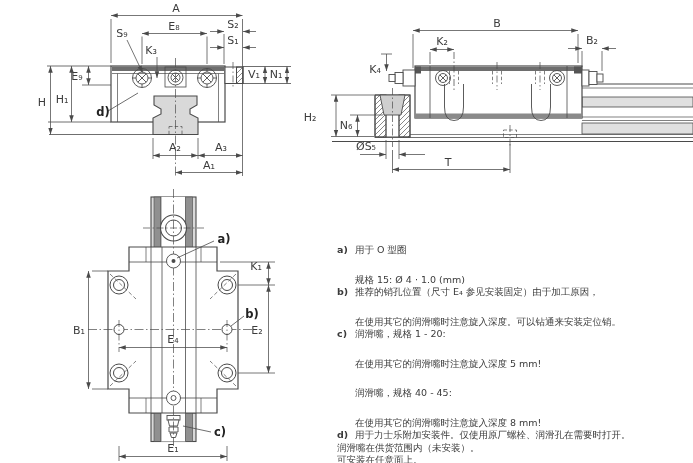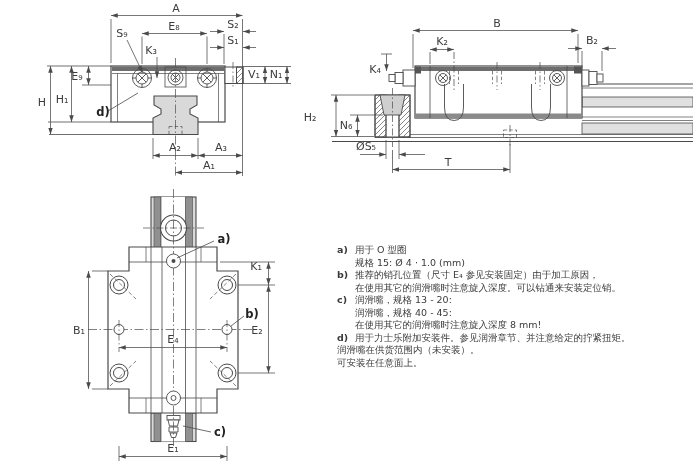--- a/index.html
+++ b/index.html
@@ -4,21 +4,21 @@
 <style>
   html,body{margin:0;padding:0;background:#fff;}
   #stage{position:relative;width:693px;height:463px;background:#fff;overflow:hidden;
          font-family:"DejaVu Sans",sans-serif;}
   svg text{font-family:"DejaVu Sans",sans-serif;font-size:11px;fill:#3c3c3c;}
   svg text.callout{font-weight:bold;font-size:11.5px;fill:#222;}
   .notes{position:absolute;left:337px;top:244px;width:352px;font-size:9.5px;
          line-height:12.5px;color:#3a3a3a;}
   .note{position:relative;padding-left:18px;}
   .nlabel{position:absolute;left:0;top:0;font-weight:bold;}
-  .cont{padding-left:18px;}
+  .cont{padding-left:18px;margin-top:17px;}
   .footer{margin-top:0;}
 </style>
 </head>
 <body>
 
 <div id="stage">
 
 <svg width="693" height="463" viewBox="0 0 693 463">
 <defs>
   <marker id="ae" markerWidth="10" markerHeight="7" refX="9" refY="3" orient="auto">
@@ -415,28 +415,29 @@
   <div class="cont">规格 15: Ø 4 · 1.0 (mm)</div>
 
   <div class="note">
     <span class="nlabel">b)</span>
     <span>推荐的销孔位置（尺寸 E₄ 参见安装固定）由于加工原因，</span>
   </div>
   <div class="cont">在使用其它的润滑嘴时注意旋入深度。可以钻通来安装定位销。</div>
 
   <div class="note">
     <span class="nlabel">c)</span>
-    <span>润滑嘴，规格 13 - 20:</span>
+    <span>润滑嘴，规格 1 - 20:</span>
   </div>
+  <div class="cont">在使用其它的润滑嘴时注意旋入深度 5 mm!</div>
   <div class="cont">润滑嘴，规格 40 - 45:</div>
   <div class="cont">在使用其它的润滑嘴时注意旋入深度 8 mm!</div>
 
   <div class="note">
     <span class="nlabel">d)</span>
-    <span>用于力士乐附加安装件。参见润滑章节、并注意给定的拧紧扭矩。</span>
+    <span>用于力士乐附加安装件。仅使用原厂螺栓、润滑孔在需要时打开。</span>
   </div>
 
   <div class="footer">
     <div>润滑嘴在供货范围内（未安装）。</div>
     <div>可安装在任意面上。</div>
   </div>
 </div>
 
 </div>
 

